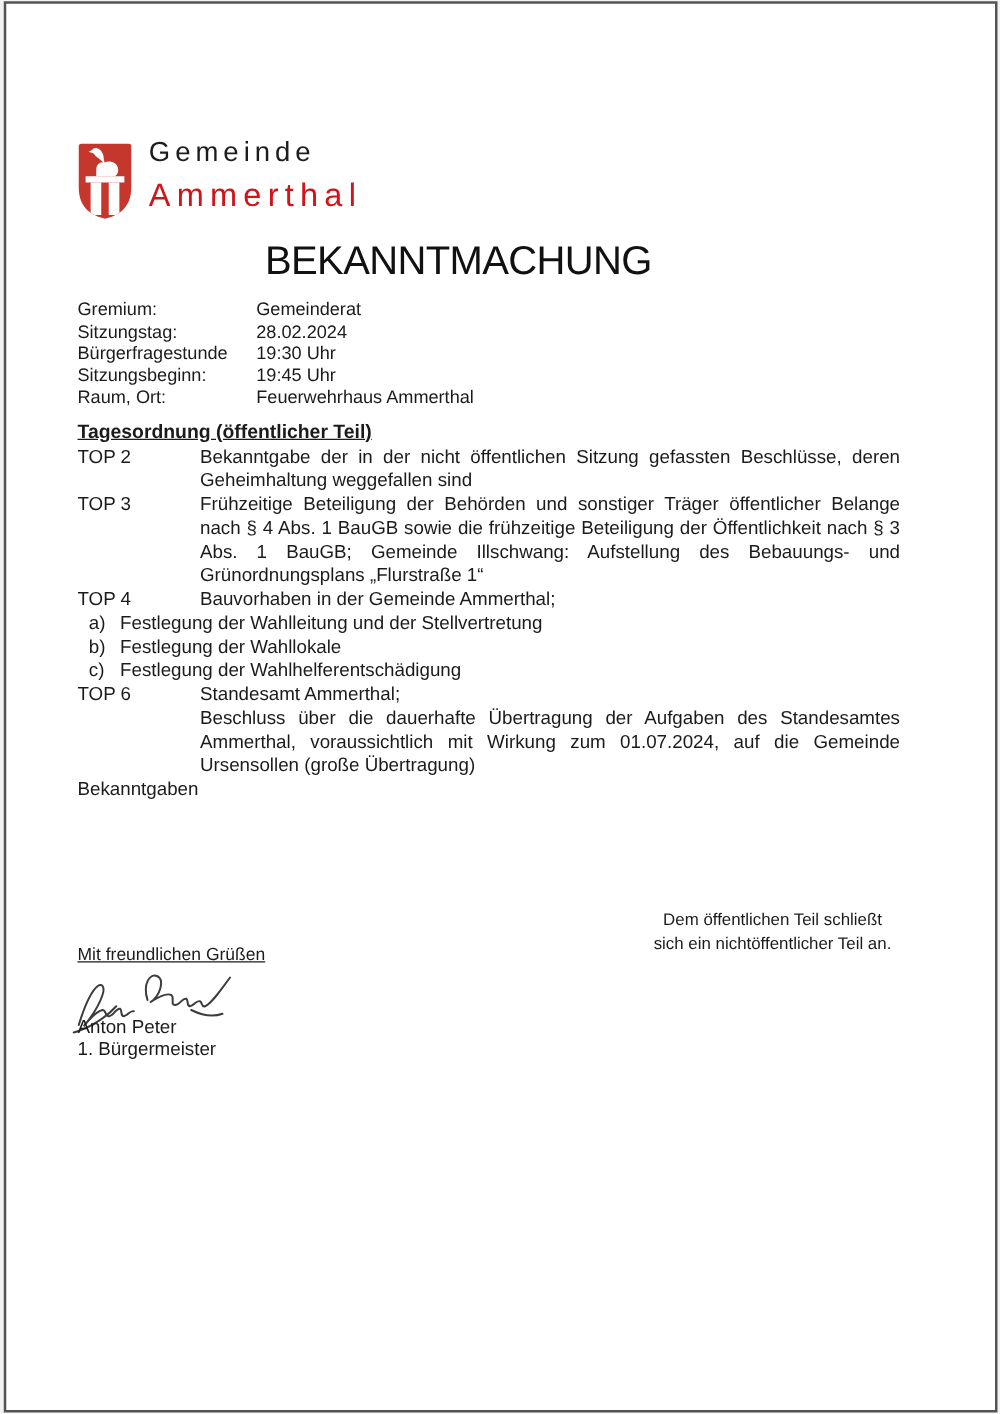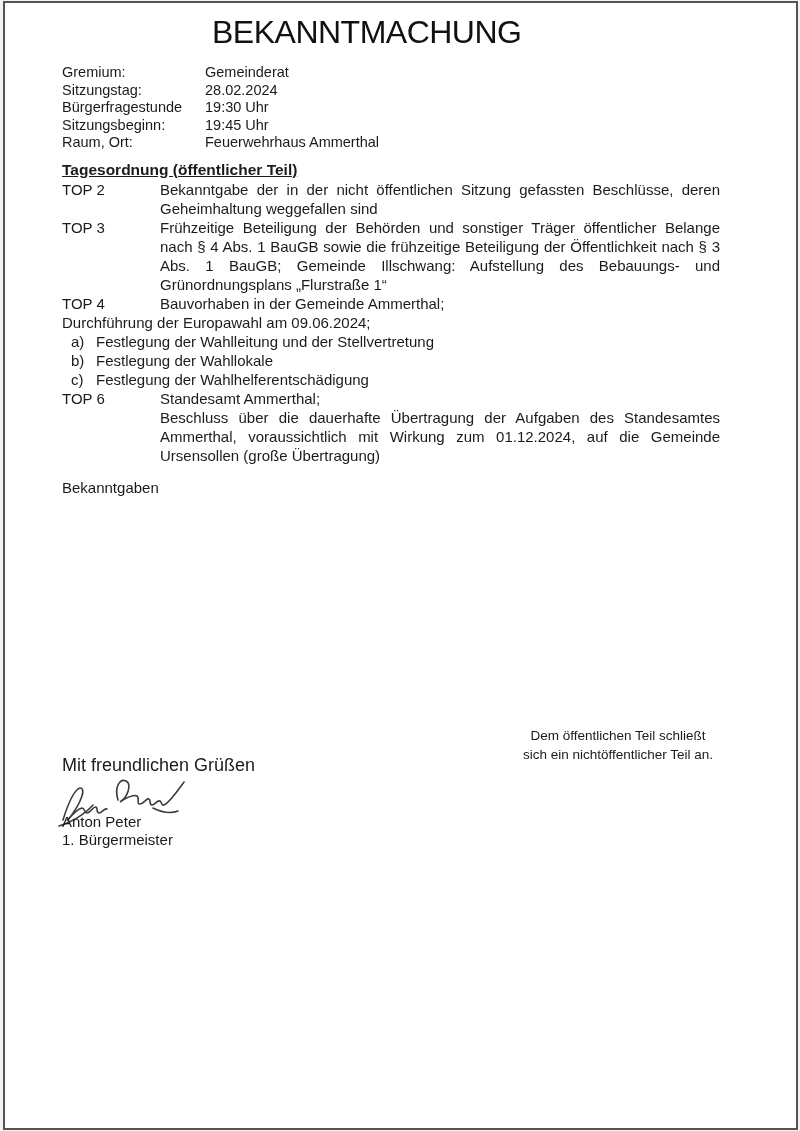--- a/index.html
+++ b/index.html
@@ -48,38 +48,61 @@
   .agenda-heading {
     font-size:15.5px; font-weight:bold; text-decoration:underline;
     line-height:20px;
   }
   .top-item { display:flex; font-size:15px; line-height:19px; }
   .top-label { width:98px; flex:0 0 auto; }
   .top-body { width:560px; flex:0 0 auto; }
   .top-body p.justify { text-align:justify; }
   .subitem { display:flex; padding-left:9px; }
   .sub-marker { width:25px; flex:0 0 auto; }
-  .footer-line { font-size:15px; line-height:19px; margin-top:13px; }
+  .footer-line { font-size:15px; line-height:19px; margin-top:0; }
 
   
   .nonpublic-note {
     position:absolute; left:512px; top:703px; width:212px;
     font-size:13.5px; line-height:18.5px; text-align:center;margin-top:24px;
   }
-  .greeting { position:absolute; left:62px; top:755px; font-size:18px; }
+  .greeting { position:absolute; left:62px; top:755px; font-size:14px;text-decoration:underline; }
   .signature { position:absolute; left:56px; top:774px; width:140px; height:68px; }
   .signer { position:absolute; left:62px; top:813px; font-size:15px; line-height:17.5px; }
 </style>
 </head>
 <body>
 
 <div class="frame"></div>
 
 <div class="doc">
 
+  <div class="logo-row">
+    <svg class="crest" viewBox="0 0 44 62" aria-hidden="true">
+      <defs>
+        <clipPath id="shieldClip">
+          <path d="M3,1 H41 Q43,1 43,3 V36 C43,52 33,58.5 22,61 C11,58.5 1,52 1,36 V3 Q1,1 3,1 Z"></path>
+        </clipPath>
+      </defs>
+      <path d="M3,1 H41 Q43,1 43,3 V36 C43,52 33,58.5 22,61 C11,58.5 1,52 1,36 V3 Q1,1 3,1 Z" fill="#c5372d"></path>
+      <g clip-path="url(#shieldClip)" fill="#ffffff">
+
+        <path d="M15,27 L15,22 C15,18 17,16 20.5,15.8 C18,13 15,12 13,9 C11,6.5 12,3.8 15,4.4 C19,5.3 21,9 21,13 L21.6,15.9 C26,14.2 31,16 32.2,19.8 C33.2,23 32,25.8 30,27 Z"></path>
+        <path d="M13.4,5.2 L8.8,7.4 L13.2,8.8 Z"></path>
+
+        <rect x="6.5" y="27" width="31" height="5"></rect>
+        <rect x="10.5" y="32" width="8.5" height="26"></rect>
+        <rect x="25" y="32" width="8.5" height="26"></rect>
+      </g>
+    </svg>
+    <div class="logo-text">
+      <div class="logo-line1">Gemeinde</div>
+      <div class="logo-line2">Ammerthal</div>
+    </div>
+  </div>
 
   <div class="main-title">BEKANNTMACHUNG</div>
 
   <div class="meta">
     <div class="meta-row">
       <div class="meta-label">Gremium:</div>
       <div class="meta-value">Gemeinderat</div>
     </div>
     <div class="meta-row">
       <div class="meta-label">Sitzungstag:</div>
@@ -119,41 +142,40 @@
 
     <div class="top-item">
       <div class="top-label">TOP 4</div>
       <div class="top-body">
         <p>Bauvorhaben in der Gemeinde Ammerthal;</p>
       </div>
     </div>
 
     <div class="top-item">
       <div class="top-body">
-        <p>Durchführung der Europawahl am 09.06.2024;</p>
         <div class="subitem">
           <span class="sub-marker">a)</span>
           <span>Festlegung der Wahlleitung und der Stellvertretung</span>
         </div>
         <div class="subitem">
           <span class="sub-marker">b)</span>
           <span>Festlegung der Wahllokale</span>
         </div>
         <div class="subitem">
           <span class="sub-marker">c)</span>
           <span>Festlegung der Wahlhelferentschädigung</span>
         </div>
       </div>
     </div>
 
     <div class="top-item">
       <div class="top-label">TOP 6</div>
       <div class="top-body">
         <p>Standesamt Ammerthal;</p>
-        <p class="justify">Beschluss über die dauerhafte Übertragung der Aufgaben des Standesamtes Ammerthal, voraussichtlich mit Wirkung zum 01.12.2024, auf die Gemeinde Ursensollen (große Übertragung)</p>
+        <p class="justify">Beschluss über die dauerhafte Übertragung der Aufgaben des Standesamtes Ammerthal, voraussichtlich mit Wirkung zum 01.07.2024, auf die Gemeinde Ursensollen (große Übertragung)</p>
       </div>
     </div>
 
     <div class="footer-line">Bekanntgaben</div>
   </div>
 
   <div class="nonpublic-note">
     <div>Dem öffentlichen Teil schließt</div>
     <div>sich ein nichtöffentlicher Teil an.</div>
   </div>

